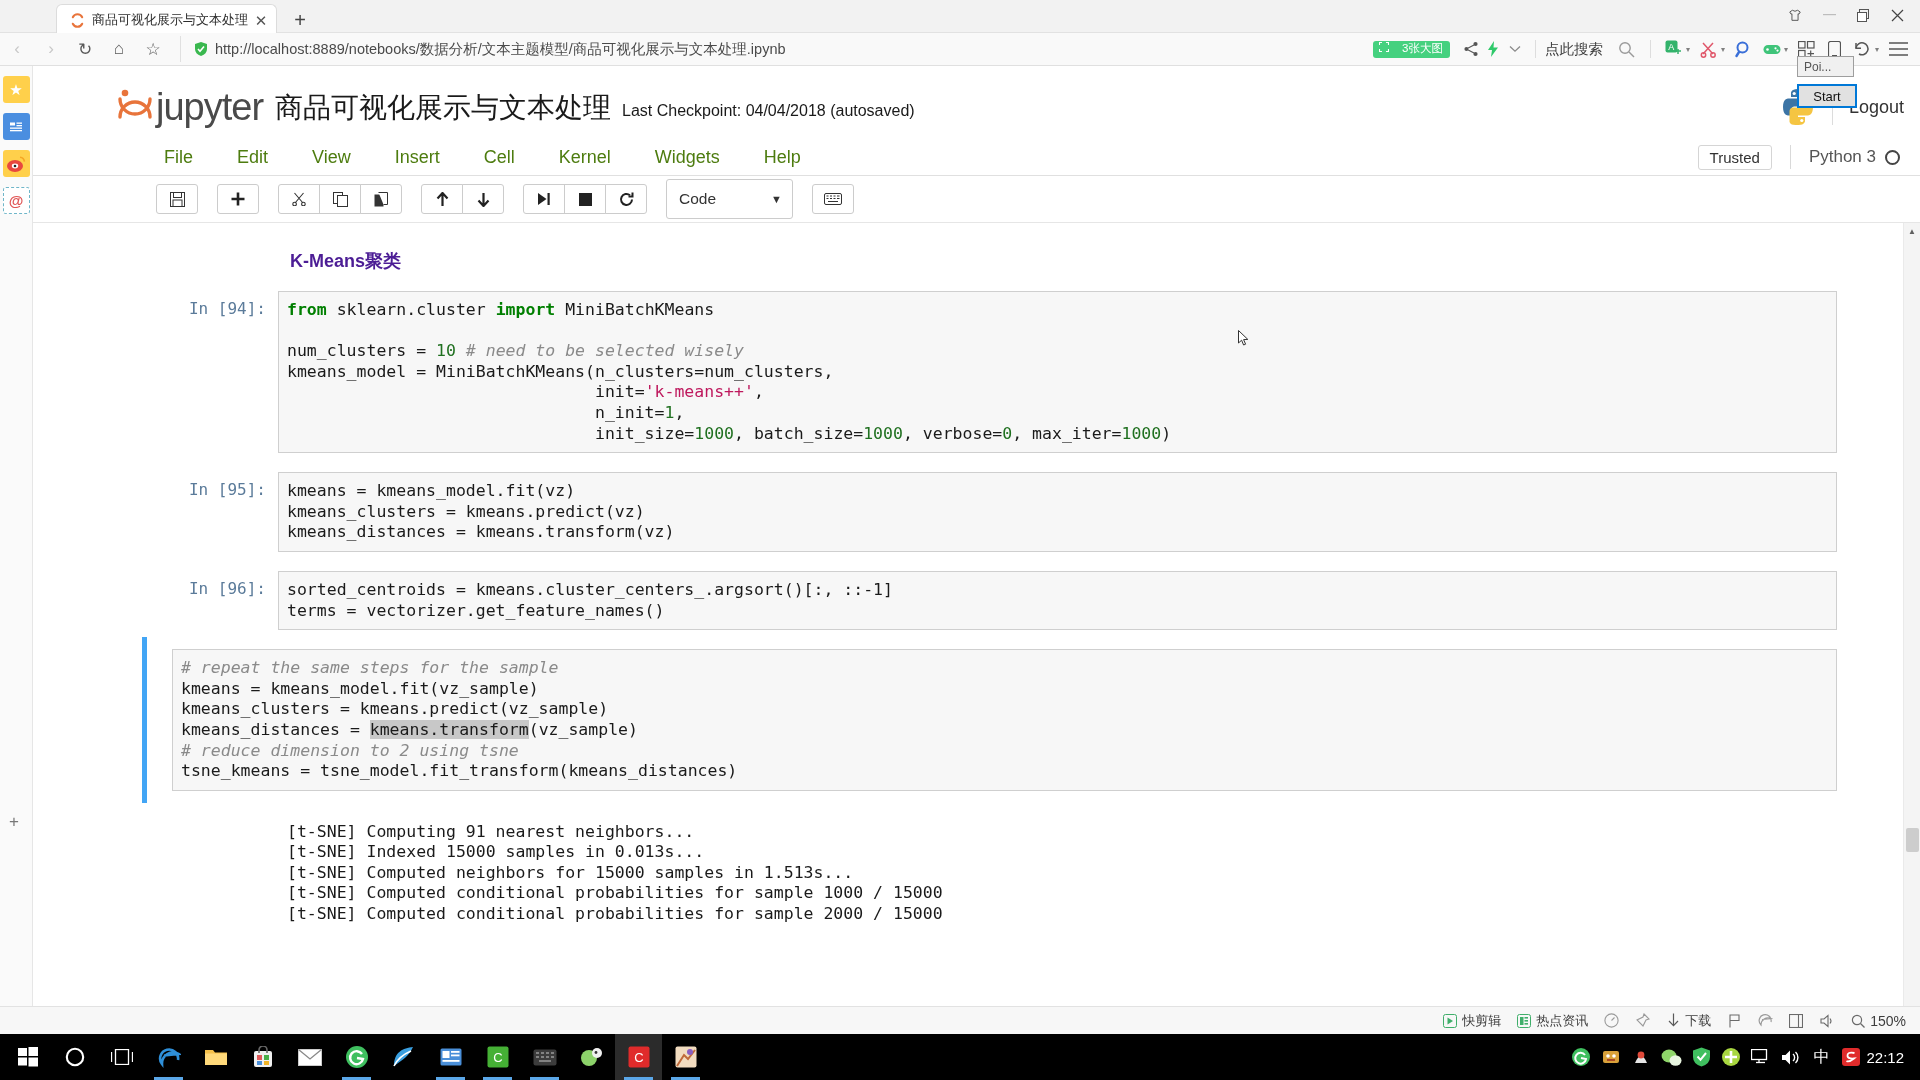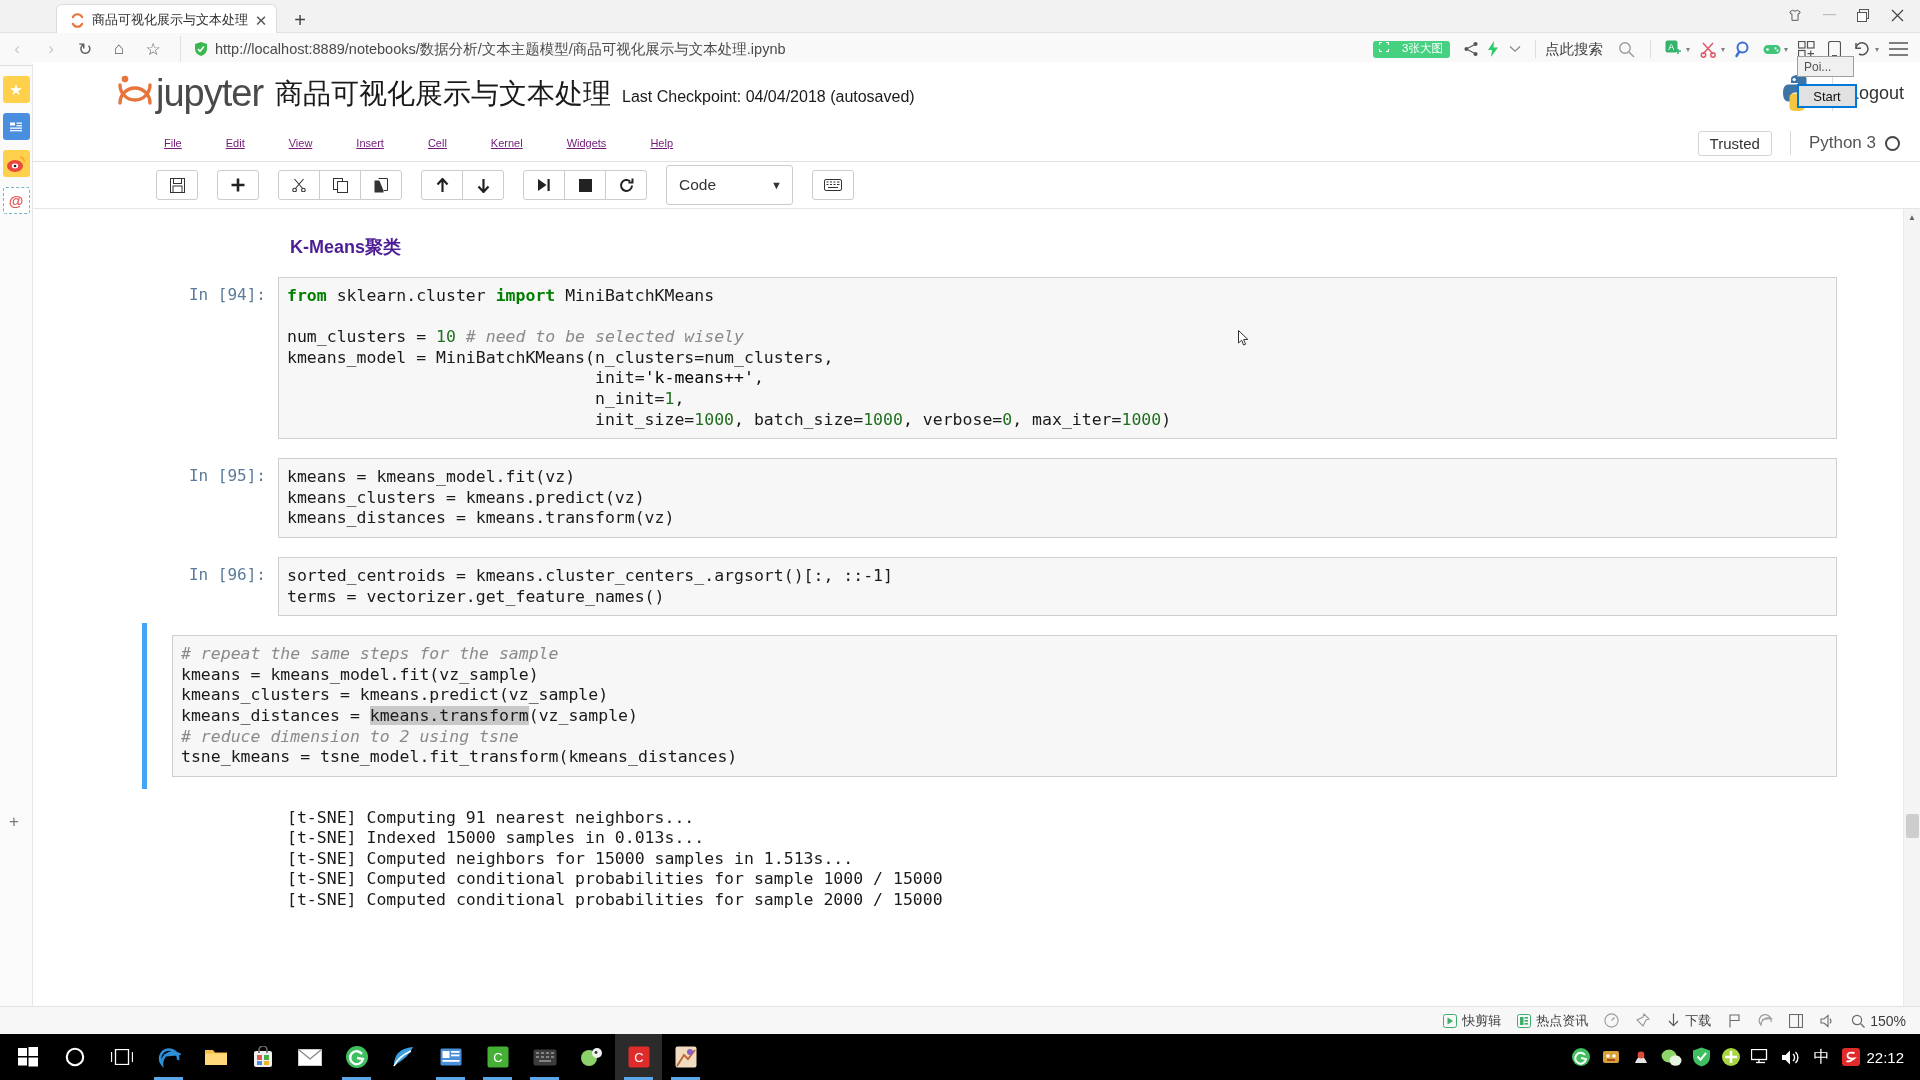--- a/index.html
+++ b/index.html
@@ -68,37 +68,37 @@
   .caret { font-size: 8px; color: #808080; margin-left: -2px; margin-right: 5px; }
 
   
   .leftbar { position: absolute; top: 66px; left: 0; width: 33px; height: 1014px; background: #fafafa;
     border-right: 1px solid #e6e6e6; }
   .lb-icon { width: 27px; height: 27px; margin: 10px auto 0 auto; border-radius: 3px;
      display: flex; align-items: center; justify-content: center; font-size: 15px; color: #fff; }
   .lb-plus { position: absolute; bottom: 248px; left: 9px; font-size: 17px; color: #777; }
 
   
-  .viewport { position: absolute; top: 62px; left: 33px; width: 1887px; height: 960px;
+  .viewport { position: absolute; top: 76px; left: 33px; width: 1887px; height: 960px;
      background: #ffffff; overflow: hidden; }
 
   
   .jp-header { height: 63px; display: flex; align-items: center; padding-left: 83px; position: relative; }
   .jp-logo { width: 155px; display: flex; align-items: center; }
   .jp-logo svg { display:block; }
   .jp-title { font-size: 28px; color: #1a1a1a; font-weight: 400; margin-left: 4px; }
   .jp-ckpt { font-size: 16px; color: #1a1a1a; font-weight: normal; margin-left: 11px; position: relative; top: 3px;}
   .jp-right { position: absolute; right: 16px; top: 0; height: 63px; display: flex; align-items: center; }
   .py-logo { width: 46px; height: 46px; margin-right: 10px; }
   .hdr-sep { width: 1px; height: 34px; background: #dcdcdc; margin-right: 16px; }
   .logout { font-size: 18px; color: #333; }
 
   .jp-menubar { height: 37px; border-bottom: 1px solid #e0e0e0; display: flex; align-items: center;
     padding-left: 131px; position: relative; }
-  .jp-menu { font-size: 11px; color: #701a75; margin-right: 44px; text-decoration: underline; }
+  .jp-menu { font-size: 18px; color: #4d7c0f; margin-right: 44px; }
   .jp-menu-right { position: absolute; right: 20px; display: flex; align-items: center; }
   .trusted { font-size: 15px; color: #333; border: 1px solid #d5d5d5; background: #fff;
     border-radius: 3px; padding: 3px 11px; }
   .mb-sep { width: 1px; height: 24px; background: #d9d9d9; margin: 0 18px; }
   .kernelname { font-size: 17px; color: #555; margin-right: 9px; }
   .kernel-idle { width: 15px; height: 15px; border: 2px solid #444; border-radius: 50%; }
 
   .jp-toolbar { height: 47px; border-bottom: 1px solid #e6e6e6; display: flex; align-items: center;
     padding-left: 123px; background: #fff; }
   .tb-group { display: flex; margin-right: 19px; }
@@ -127,21 +127,21 @@
     font-family: "DejaVu Sans Mono", monospace; font-size: 16px; color: #5b7b9a; }
   .inputarea { flex: 1 1 auto; background: #f7f7f7; border: 1px solid #cfcfcf; border-radius: 0;
     padding: 8px 17px 8px 8px; }
   .cell.selected .inputarea { background: #f7f7f7; }
   pre.code {
     font-family: "DejaVu Sans Mono", monospace; font-size: 16.5px; line-height: 20.6px;
     color: #1a1a1a; white-space: pre; margin: 0;
   }
   .k { color: #007f00; font-weight: bold; }
   .n { color: #207020; }
-  .s { color: #000000; }
+  .s { color: #be185d; }
   .c { color: #8a8a8a; font-style: italic; }
   .sel-hl { background: #c8c8c8; }
 
   .outputarea { margin-left: 106px; padding: 12px 0 0 9px; }
   pre.out { font-family: "DejaVu Sans Mono", monospace; font-size: 16.5px; line-height: 20.6px; color: #1a1a1a;
     white-space: pre; margin: 0; }
 
   
   .vscroll { position: absolute; top: 0; right: 0; width: 17px; height: 813px; background: #f4f4f4;
     border-left: 1px solid #eaeaea; }

